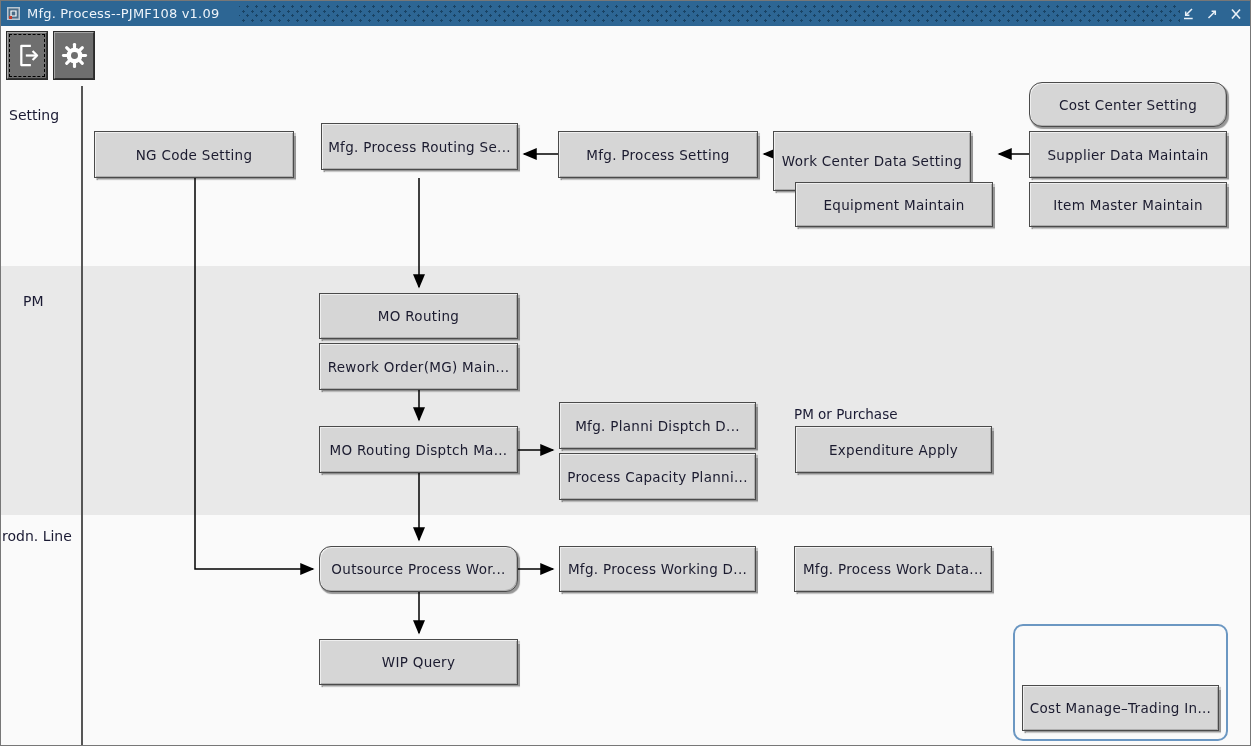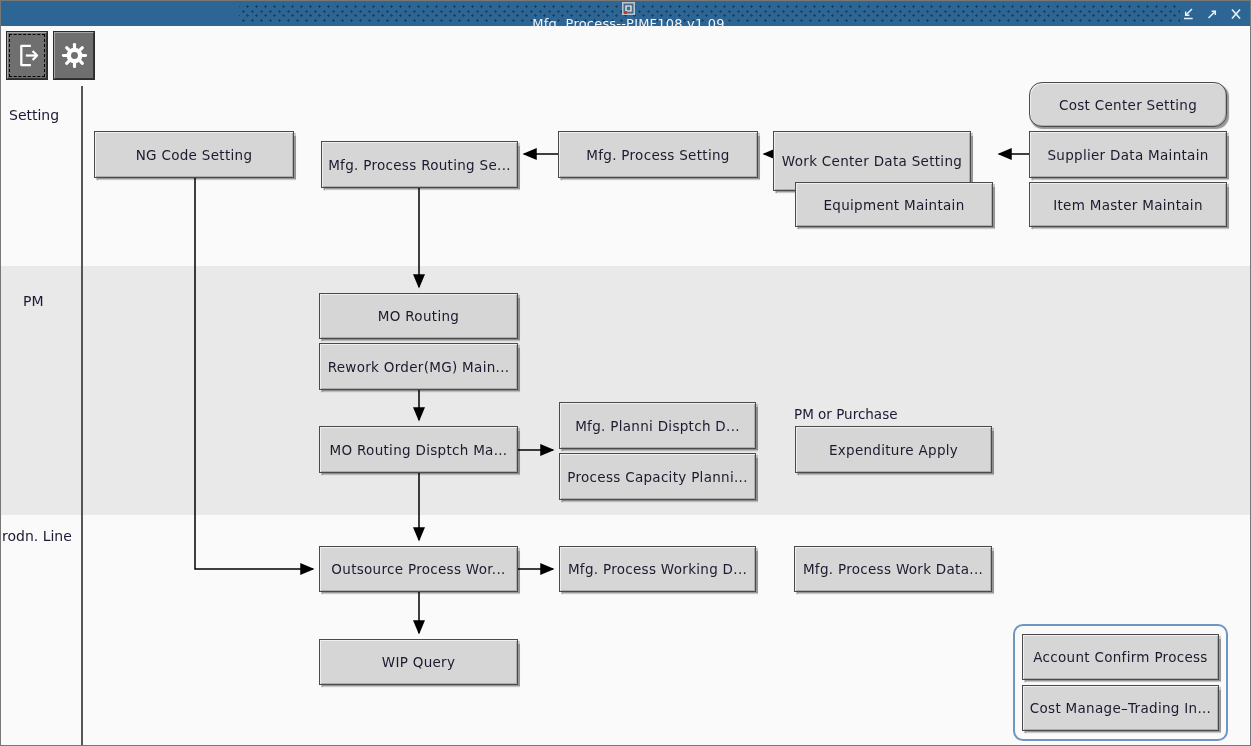--- a/index.html
+++ b/index.html
@@ -10,21 +10,21 @@
   }
   
   .titlebar{position:absolute;left:0;top:0;width:100%;height:25px;background:#2d6694;z-index:10;}
   .titlebar .texture{
     position:absolute;left:238px;right:70px;top:4px;bottom:4px;
     background-image:
       radial-gradient(circle,#17405f 1.1px,transparent 1.3px),
       radial-gradient(circle,#17405f 1.1px,transparent 1.3px);
     background-size:9px 9px;background-position:0 2px,4px 6px;opacity:.9;
   }
-  .titlebar-inner{position:relative;display:flex;align-items:center;height:100%;flex-direction:column;}
+  .titlebar-inner{position:relative;display:flex;align-items:center;height:100%;}
   .app-icon{width:15px;height:15px;margin-left:5px;flex:0 0 auto;}
   .title-text{color:#eef4fa;font-size:13px;margin-left:6px;white-space:nowrap;letter-spacing:.2px;}
   .win-controls{position:absolute;right:7px;top:0;height:100%;display:flex;align-items:center;gap:9px;}
   .win-controls svg{display:block;cursor:pointer;}
 
   
   .tbtn{
     position:absolute;width:40px;height:47px;background:#6f6f6f;
     border:1px solid;border-color:#a6a6a6 #333 #333 #a6a6a6;
     box-shadow:0 0 0 1px #2b2b2b;box-sizing:border-box;
@@ -137,38 +137,37 @@
       <line x1="418" y1="389" x2="418" y2="419" marker-end="url(#ah)"></line>
       <line x1="517" y1="449" x2="552" y2="449" marker-end="url(#ah)"></line>
       <line x1="418" y1="472" x2="418" y2="539" marker-end="url(#ah)"></line>
       <path d="M194 177 V568 H312" marker-end="url(#ah)"></path>
       <line x1="517" y1="568" x2="552" y2="568" marker-end="url(#ah)"></line>
       <line x1="418" y1="591" x2="418" y2="632" marker-end="url(#ah)"></line>
     </g>
   </svg>
 
   <div class="node" style="left:93px;top:130px;width:200px;height:47px;">NG Code Setting</div>
-  <div class="node" style="left:320px;top:140px;width:197px;height:47px;">Mfg. Process Routing Se...</div>
+  <div class="node" style="left:320px;top:122px;width:197px;height:47px;">Mfg. Process Routing Se...</div>
   <div class="node" style="left:557px;top:130px;width:200px;height:47px;">Mfg. Process Setting</div>
   <div class="node" style="left:772px;top:130px;width:198px;height:60px;">Work Center Data Setting</div>
   <div class="node" style="left:1028px;top:81px;width:198px;height:45px;border-radius:13px;">Cost Center Setting</div>
   <div class="node" style="left:1028px;top:130px;width:198px;height:47px;">Supplier Data Maintain</div>
   <div class="node" style="left:794px;top:181px;width:198px;height:45px;">Equipment Maintain</div>
   <div class="node" style="left:1028px;top:181px;width:198px;height:45px;">Item Master Maintain</div>
 
   <div class="node" style="left:318px;top:292px;width:199px;height:46px;">MO Routing</div>
   <div class="node" style="left:318px;top:342px;width:199px;height:47px;">Rework Order(MG) Main...</div>
   <div class="node" style="left:318px;top:425px;width:199px;height:47px;">MO Routing Disptch Ma...</div>
   <div class="node" style="left:558px;top:401px;width:197px;height:47px;">Mfg. Planni Disptch D...</div>
   <div class="node" style="left:558px;top:452px;width:197px;height:47px;">Process Capacity Planni...</div>
   <div class="free-label" style="left:793px;top:405px;">PM or Purchase</div>
   <div class="node" style="left:794px;top:425px;width:197px;height:47px;">Expenditure Apply</div>
 
-  <div class="node" style="left:318px;top:545px;width:199px;height:46px;">Outsource Process Wor...</div>
+  <div class="node" style="left:318px;top:545px;width:199px;height:46px;border-radius:12px;">Outsource Process Wor...</div>
   <div class="node" style="left:558px;top:545px;width:197px;height:46px;">Mfg. Process Working D...</div>
   <div class="node" style="left:793px;top:545px;width:198px;height:46px;">Mfg. Process Work Data...</div>
   <div class="node" style="left:318px;top:638px;width:199px;height:46px;">WIP Query</div>
 
   <div class="groupbox"></div>
-  <div class="node" style="left:1021px;top:633px;width:197px;height:46px;">Account Confirm Process</div>
   <div class="node" style="left:1021px;top:684px;width:197px;height:46px;">Cost Manage–Trading In...</div>
 
 </div>
 
 </body></html>

